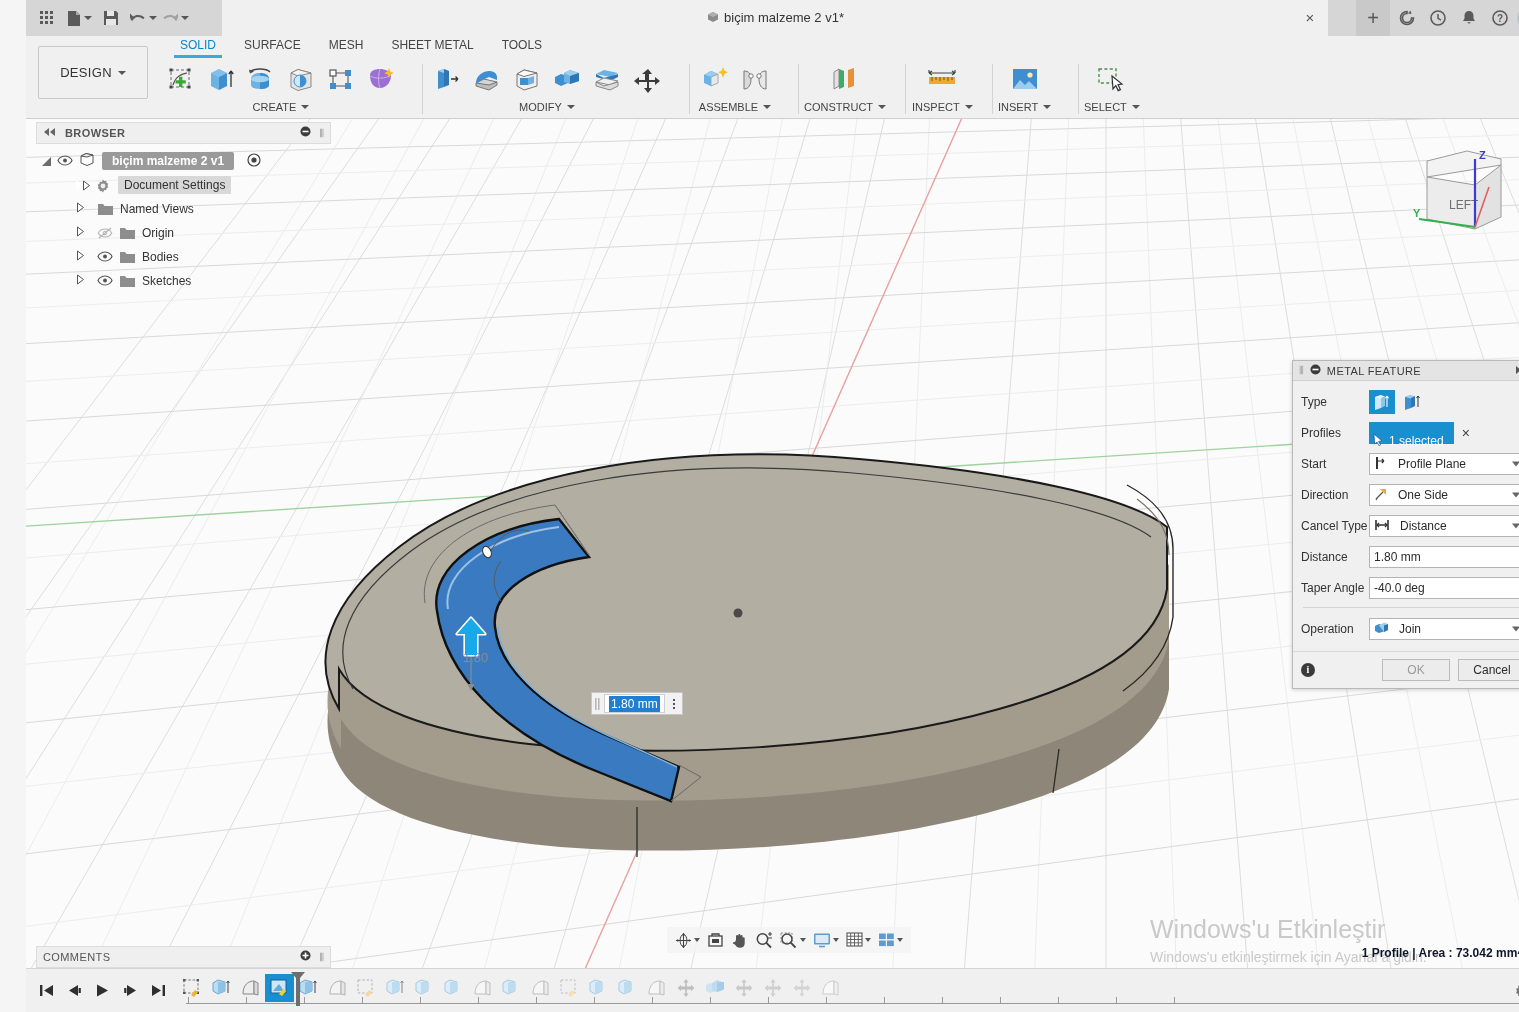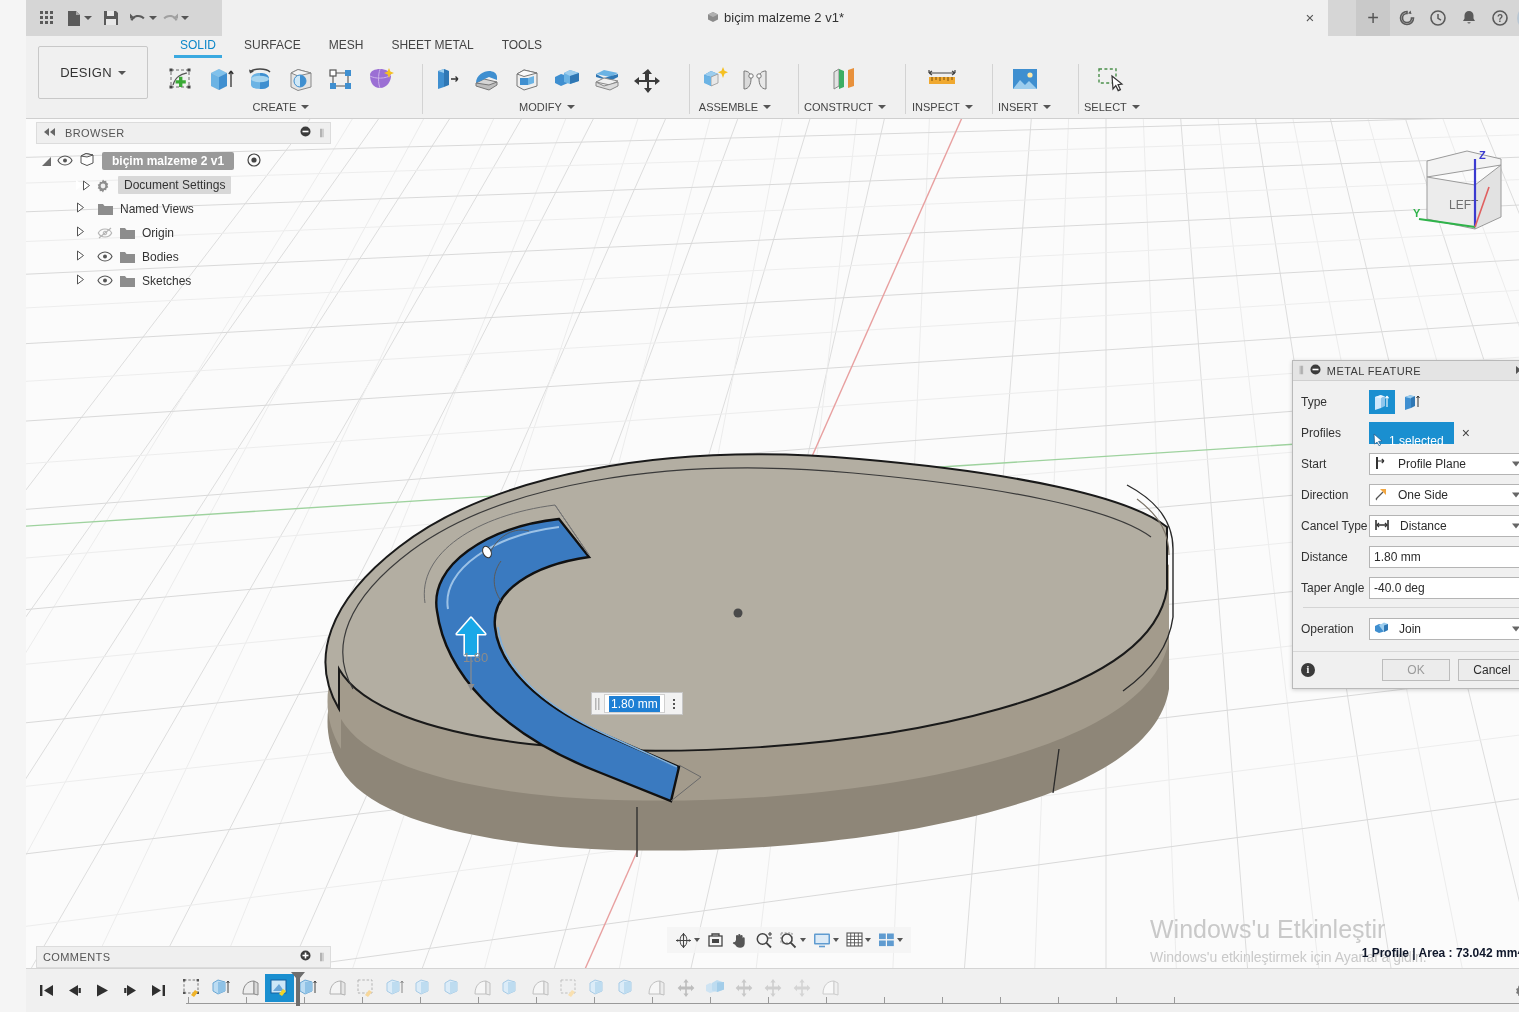--- a/index.html
+++ b/index.html
@@ -105,21 +105,21 @@
   .grid-svg { position: absolute; inset: 0; }
 
   
   .browser {
     position: absolute; left: 10px; top: 3px; width: 295px;
   }
   .browser-head {
     height: 22px; background: #efefef; border: 1px solid #dcdcdc;
     display: flex; align-items: center; padding: 0 6px; gap: 8px;
   }
-  .browser-head .ttl { font-size: 11px; color: #555; letter-spacing: .4px; flex: 1; }
+  .browser-head .ttl { font-size: 11px; color: #555; letter-spacing: .4px; flex: 1; font-weight: bold; }
   .tree { margin-top: 5px; }
   .trow {
     height: 24px; display: flex; align-items: center; gap: 6px;
     padding-left: 18px; font-size: 12px; color: #333; cursor: pointer;
   }
   .tri { width: 0; height: 0; border-top: 5px solid transparent;
          border-bottom: 5px solid transparent; border-left: 7px solid #777; }
   .tri-open { width: 0; height: 0; border-left: 9px solid transparent;
               border-bottom: 9px solid #6b6b6b; }
   .eye { width: 16px; height: 12px; flex: none; }

